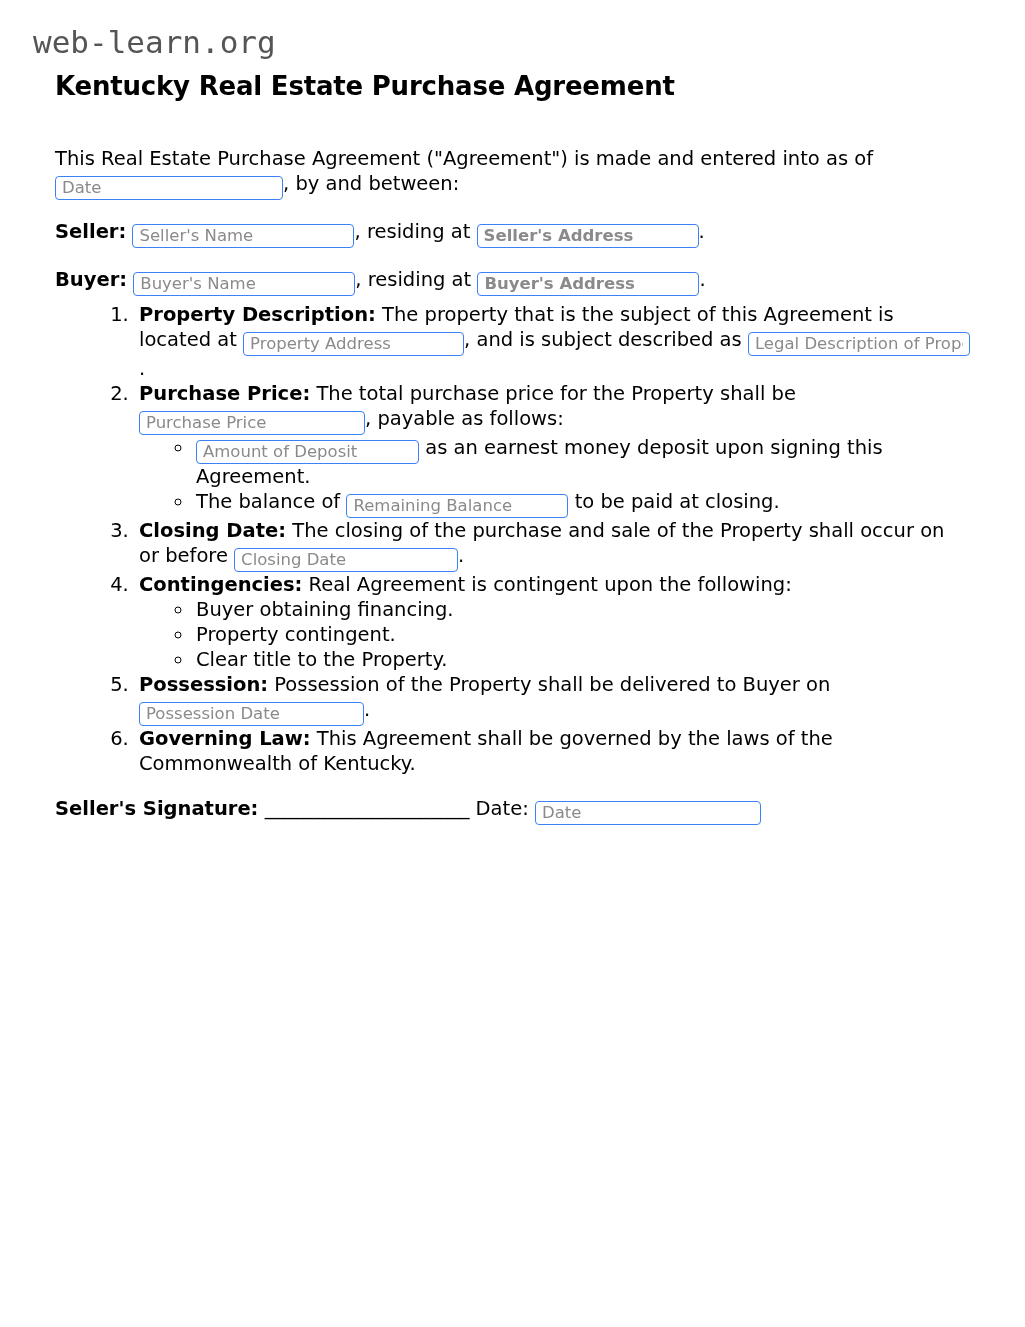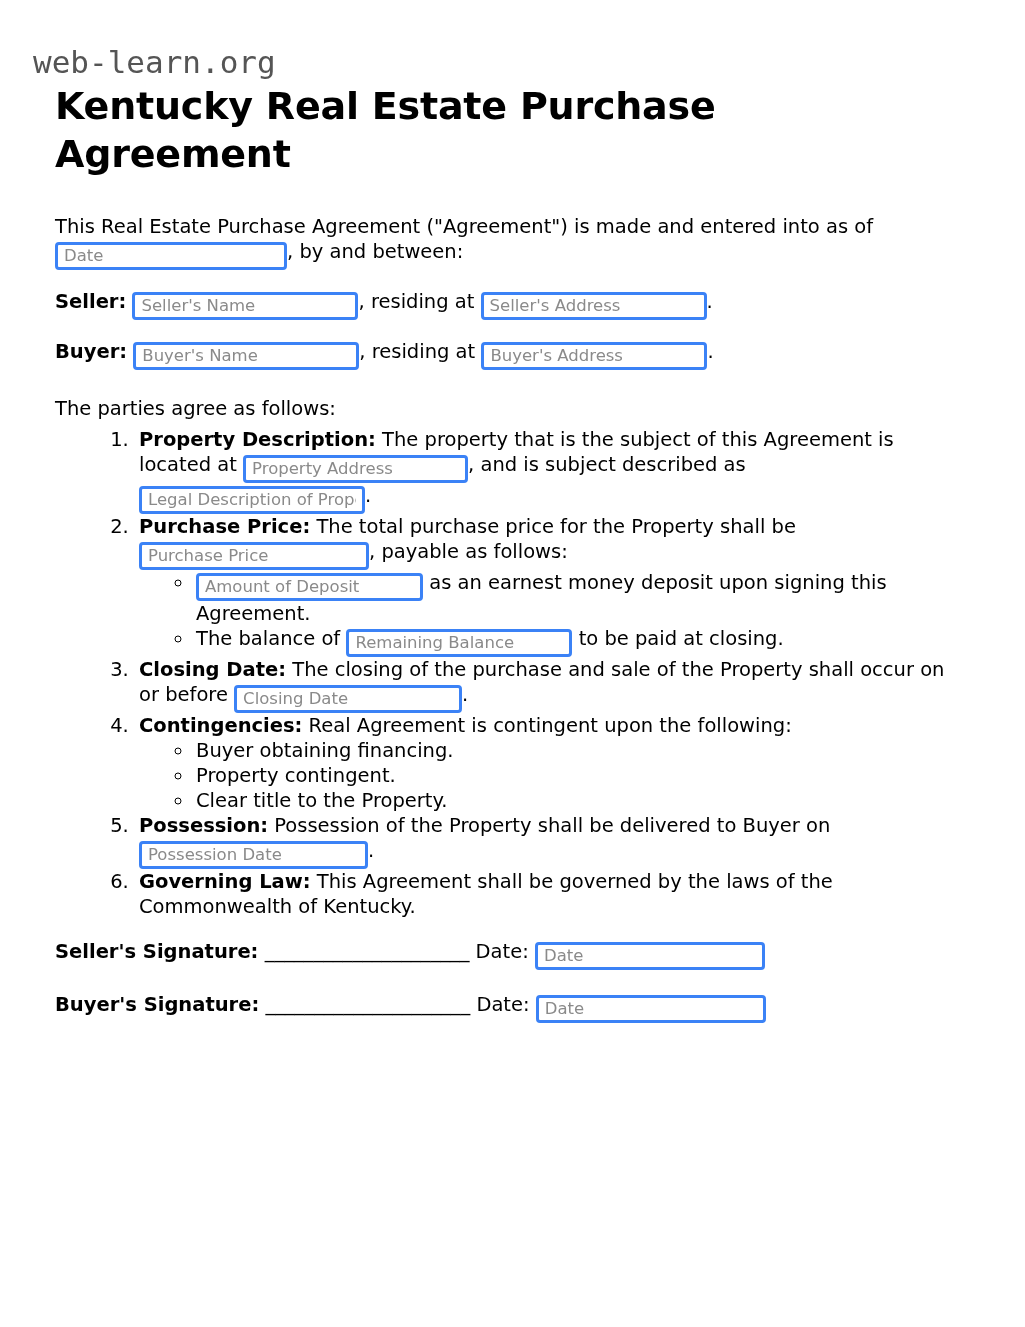--- a/index.html
+++ b/index.html
@@ -18,27 +18,27 @@
     padding: 0;
     position: relative;
   }
   
   .site-brand {
     font-family: "DejaVu Sans Mono", monospace;
     font-size: 31px;
     color: #555555;
     letter-spacing: 0px;
     margin: 0;
-    padding: 44px 0 0 33px;
+    padding: 24px 0 0 33px;
     line-height: 36px;
     white-space: nowrap;
   }
   .doc-title {
     font-family: "DejaVu Sans", sans-serif;
-    font-size: 38px;
+    font-size: 26px;
     font-weight: bold;
     line-height: 48px;
     margin: 0;
     padding: 2px 0 0 55px;
     max-width: 760px;
     letter-spacing: -0.2px;
   }
   
   .content {
     padding: 0 55px 0 55px;
@@ -51,34 +51,34 @@
   p.intro { margin-top: 36px; }
   p.parties-line { margin-top: 19px; }
   p.agree-line { margin-top: 26px; }
   p.witness { margin-top: 26px; max-width: 850px; }
   .lbl-bold { font-weight: bold; }
   
   input.fld {
     font-family: "DejaVu Sans", sans-serif;
     font-size: 16.5px;
     color: #333333;
-    border: 3px solid #3b82f6;
+    border: 1px solid #3b82f6;
     border-radius: 4px;
     padding: 2px 6px;
     height: 18px;
     line-height: 18px;
     background: #ffffff;
     box-sizing: content-box;
     vertical-align: -3px;
     outline: none;
   }
   input.fld::placeholder { color: #8a8a8a; opacity: 1; }
   .w-date      { width: 214px; }
   .w-name      { width: 208px; }
-  .w-address   { width: 208px; }
+  .w-address   { width: 208px; font-weight: bold; }
   .w-propaddr  { width: 207px; }
   .w-legal     { width: 208px; }
   .w-price     { width: 212px; }
   .w-deposit   { width: 209px; }
   .w-balance   { width: 208px; }
   .w-closing   { width: 210px; }
   .w-possess   { width: 211px; }
   .w-sigdate   { width: 212px; }
   
   ol.terms {
@@ -124,21 +124,20 @@
 
   <div class="content">
 
     <p class="intro"><span>This Real Estate Purchase Agreement ("Agreement") is made and entered into as of</span>
       <input class="fld w-date" type="text" placeholder="Date" style=""><span>, by and between:</span></p>
 
     <p class="parties-line"><span class="lbl-bold">Seller:</span> <input class="fld w-name" type="text" placeholder="Seller's Name" style=""><span>, residing at </span><input class="fld w-address" type="text" placeholder="Seller's Address" style=""><span>.</span></p>
 
     <p class="parties-line"><span class="lbl-bold">Buyer:</span> <input class="fld w-name" type="text" placeholder="Buyer's Name" style=""><span>, residing at </span><input class="fld w-address" type="text" placeholder="Buyer's Address" style=""><span>.</span></p>
 
-    <p class="agree-line">The parties agree as follows:</p>
 
     <ol class="terms">
 
       <li><span class="lbl-bold">Property Description:</span><span> The property that is the subject of this Agreement is located at </span><input class="fld w-propaddr" type="text" placeholder="Property Address" style=""><span>, and is subject described as </span><input class="fld w-legal" type="text" placeholder="Legal Description of Property" style=""><span>.</span></li>
 
       <li><span class="lbl-bold">Purchase Price:</span><span> The total purchase price for the Property shall be </span><input class="fld w-price" type="text" placeholder="Purchase Price" style=""><span>, payable as follows:</span>
         <ul class="sub">
           <li><input class="fld w-deposit" type="text" placeholder="Amount of Deposit" style=""><span> as an earnest money deposit upon signing this Agreement.</span></li>
           <li><span>The balance of </span><input class="fld w-balance" type="text" placeholder="Remaining Balance" style=""><span> to be paid at closing.</span></li>
         </ul>
@@ -156,17 +155,16 @@
 
       <li><span class="lbl-bold">Possession:</span><span> Possession of the Property shall be delivered to Buyer on </span><input class="fld w-possess" type="text" placeholder="Possession Date" style=""><span>.</span></li>
 
       <li><span class="lbl-bold">Governing Law:</span><span> This Agreement shall be governed by the laws of the Commonwealth of Kentucky.</span></li>
 
     </ol>
 
 
     <div class="sig-block">
       <div class="sig-row"><span class="sig-label">Seller's Signature:</span> <span class="sig-line">_____________________</span> <span class="date-label">Date:</span> <input class="fld w-sigdate" type="text" placeholder="Date" style=""></div>
-      <div class="sig-row"><span class="sig-label">Buyer's Signature:</span> <span class="sig-line">_____________________</span> <span class="date-label">Date:</span> <input class="fld w-sigdate" type="text" placeholder="Date" style=""></div>
     </div>
 
   </div>
 </div>
 
 </body></html>

